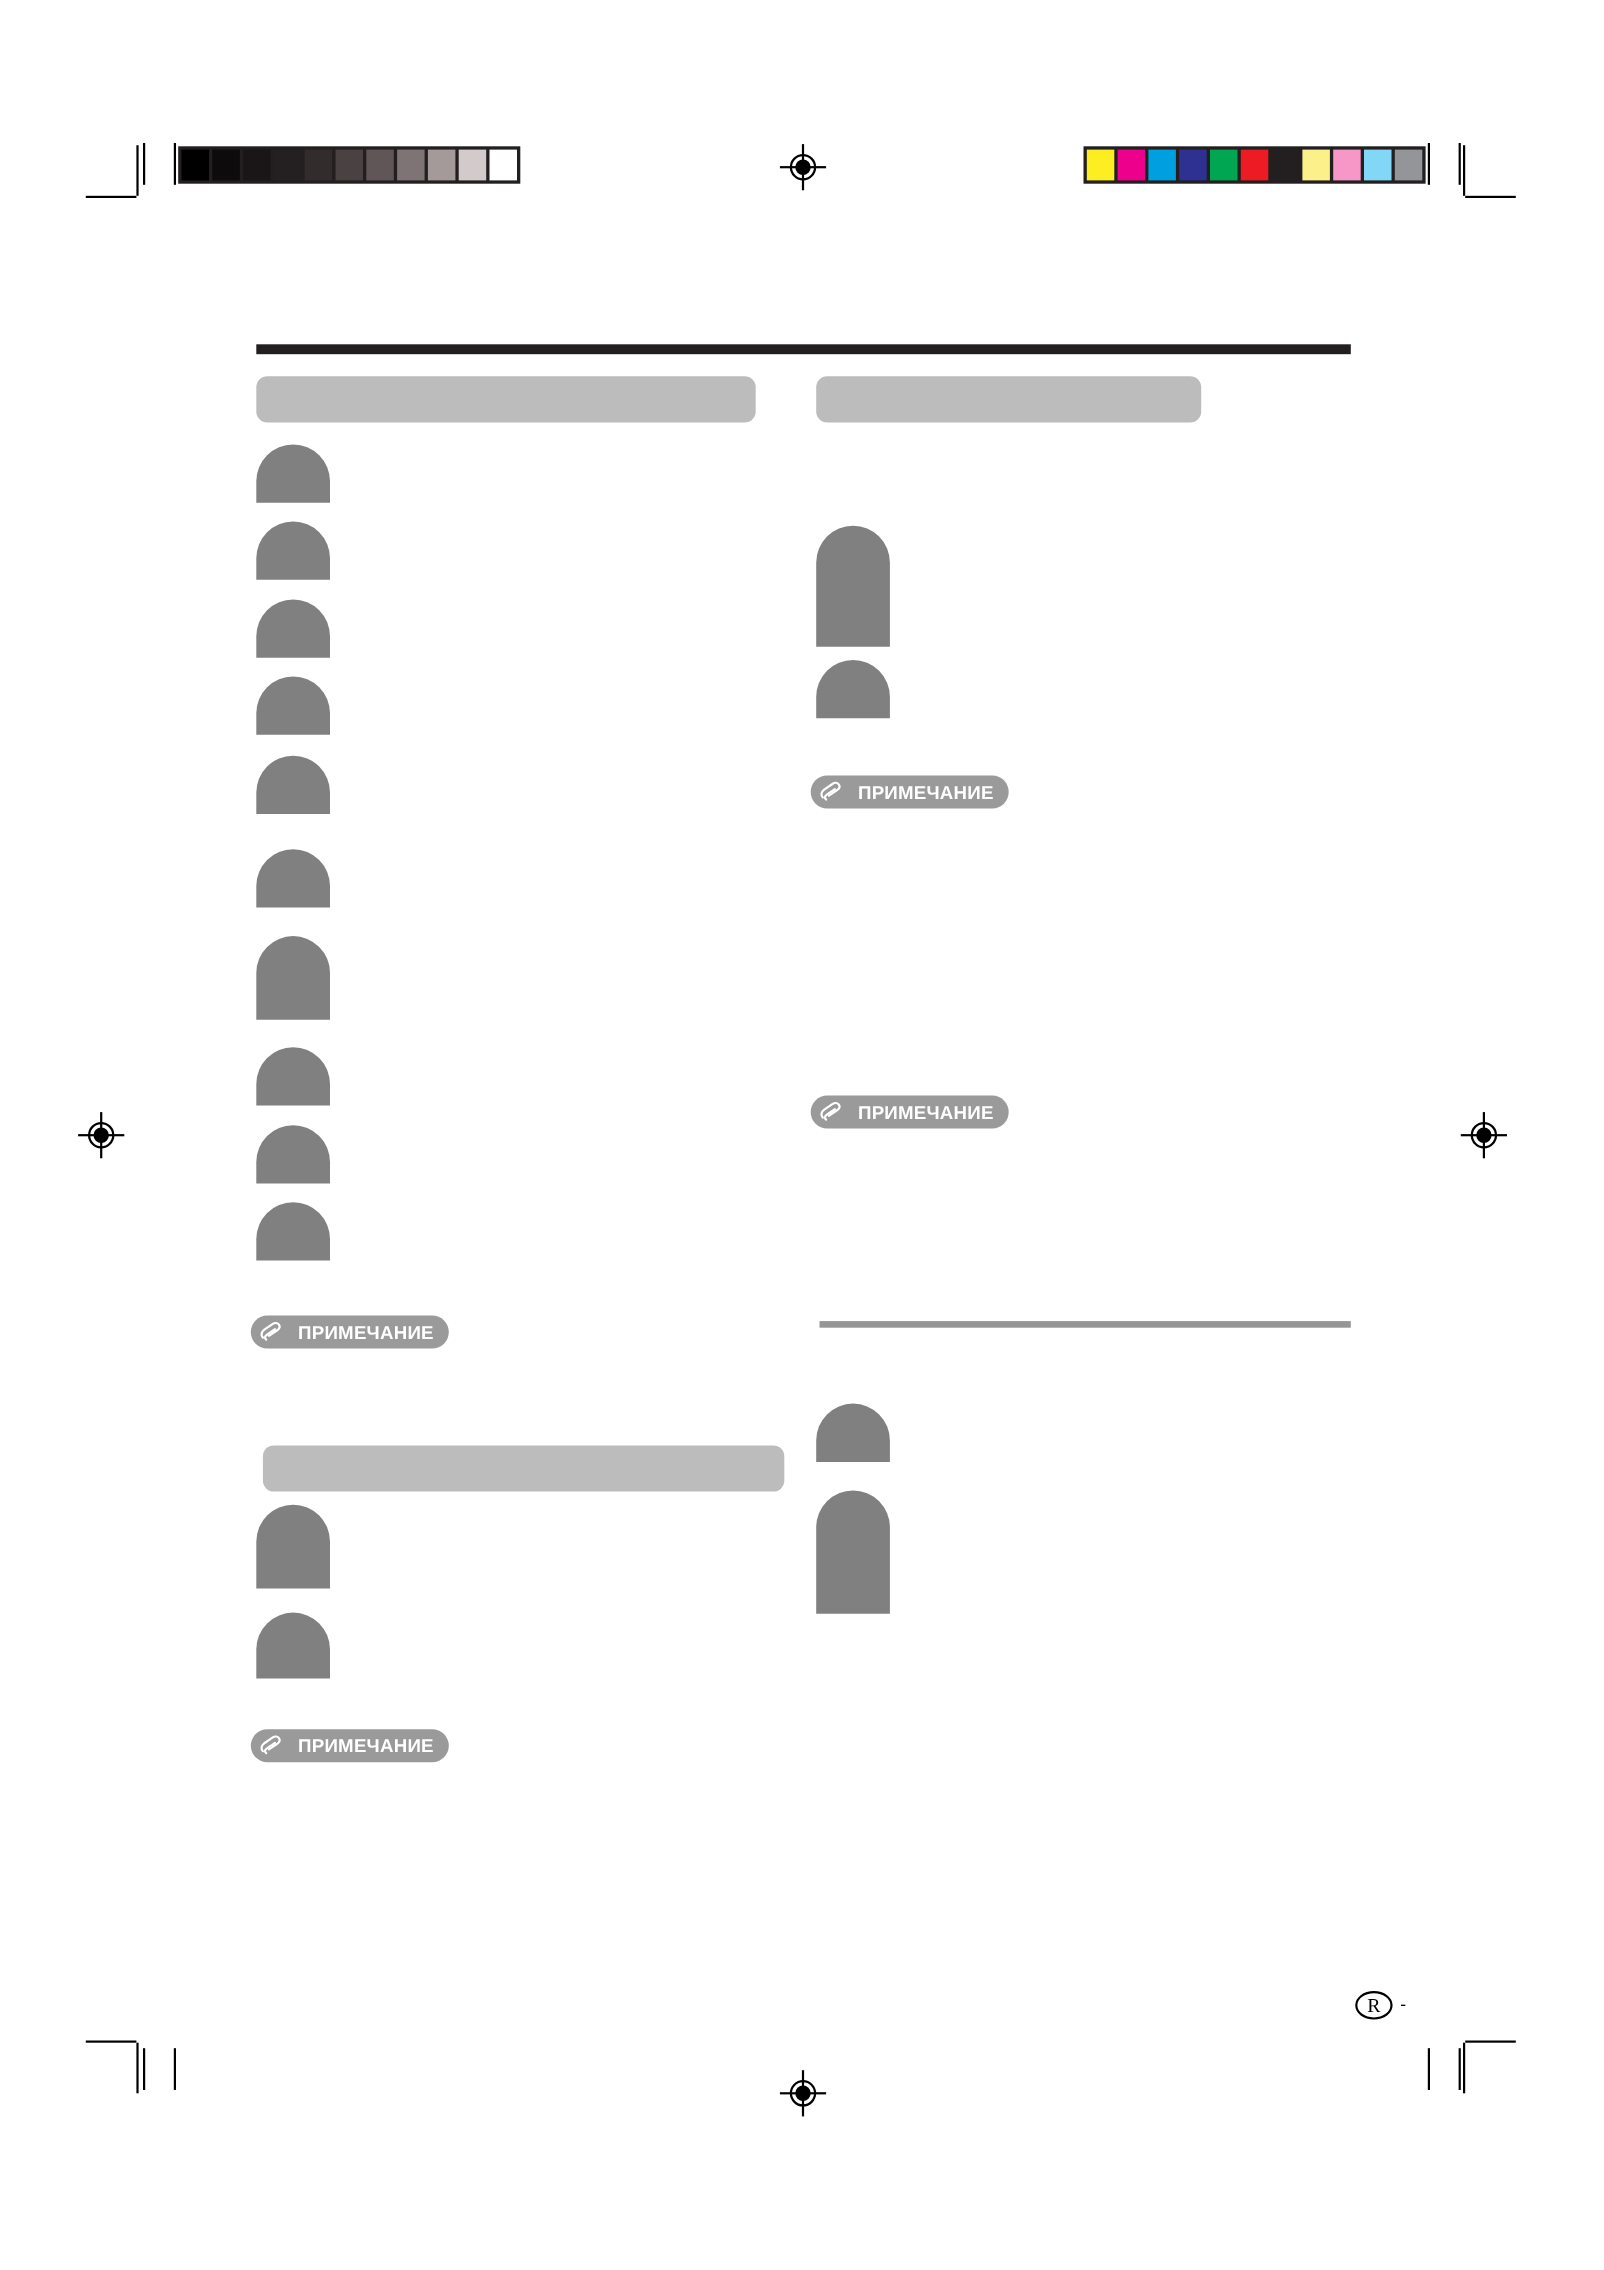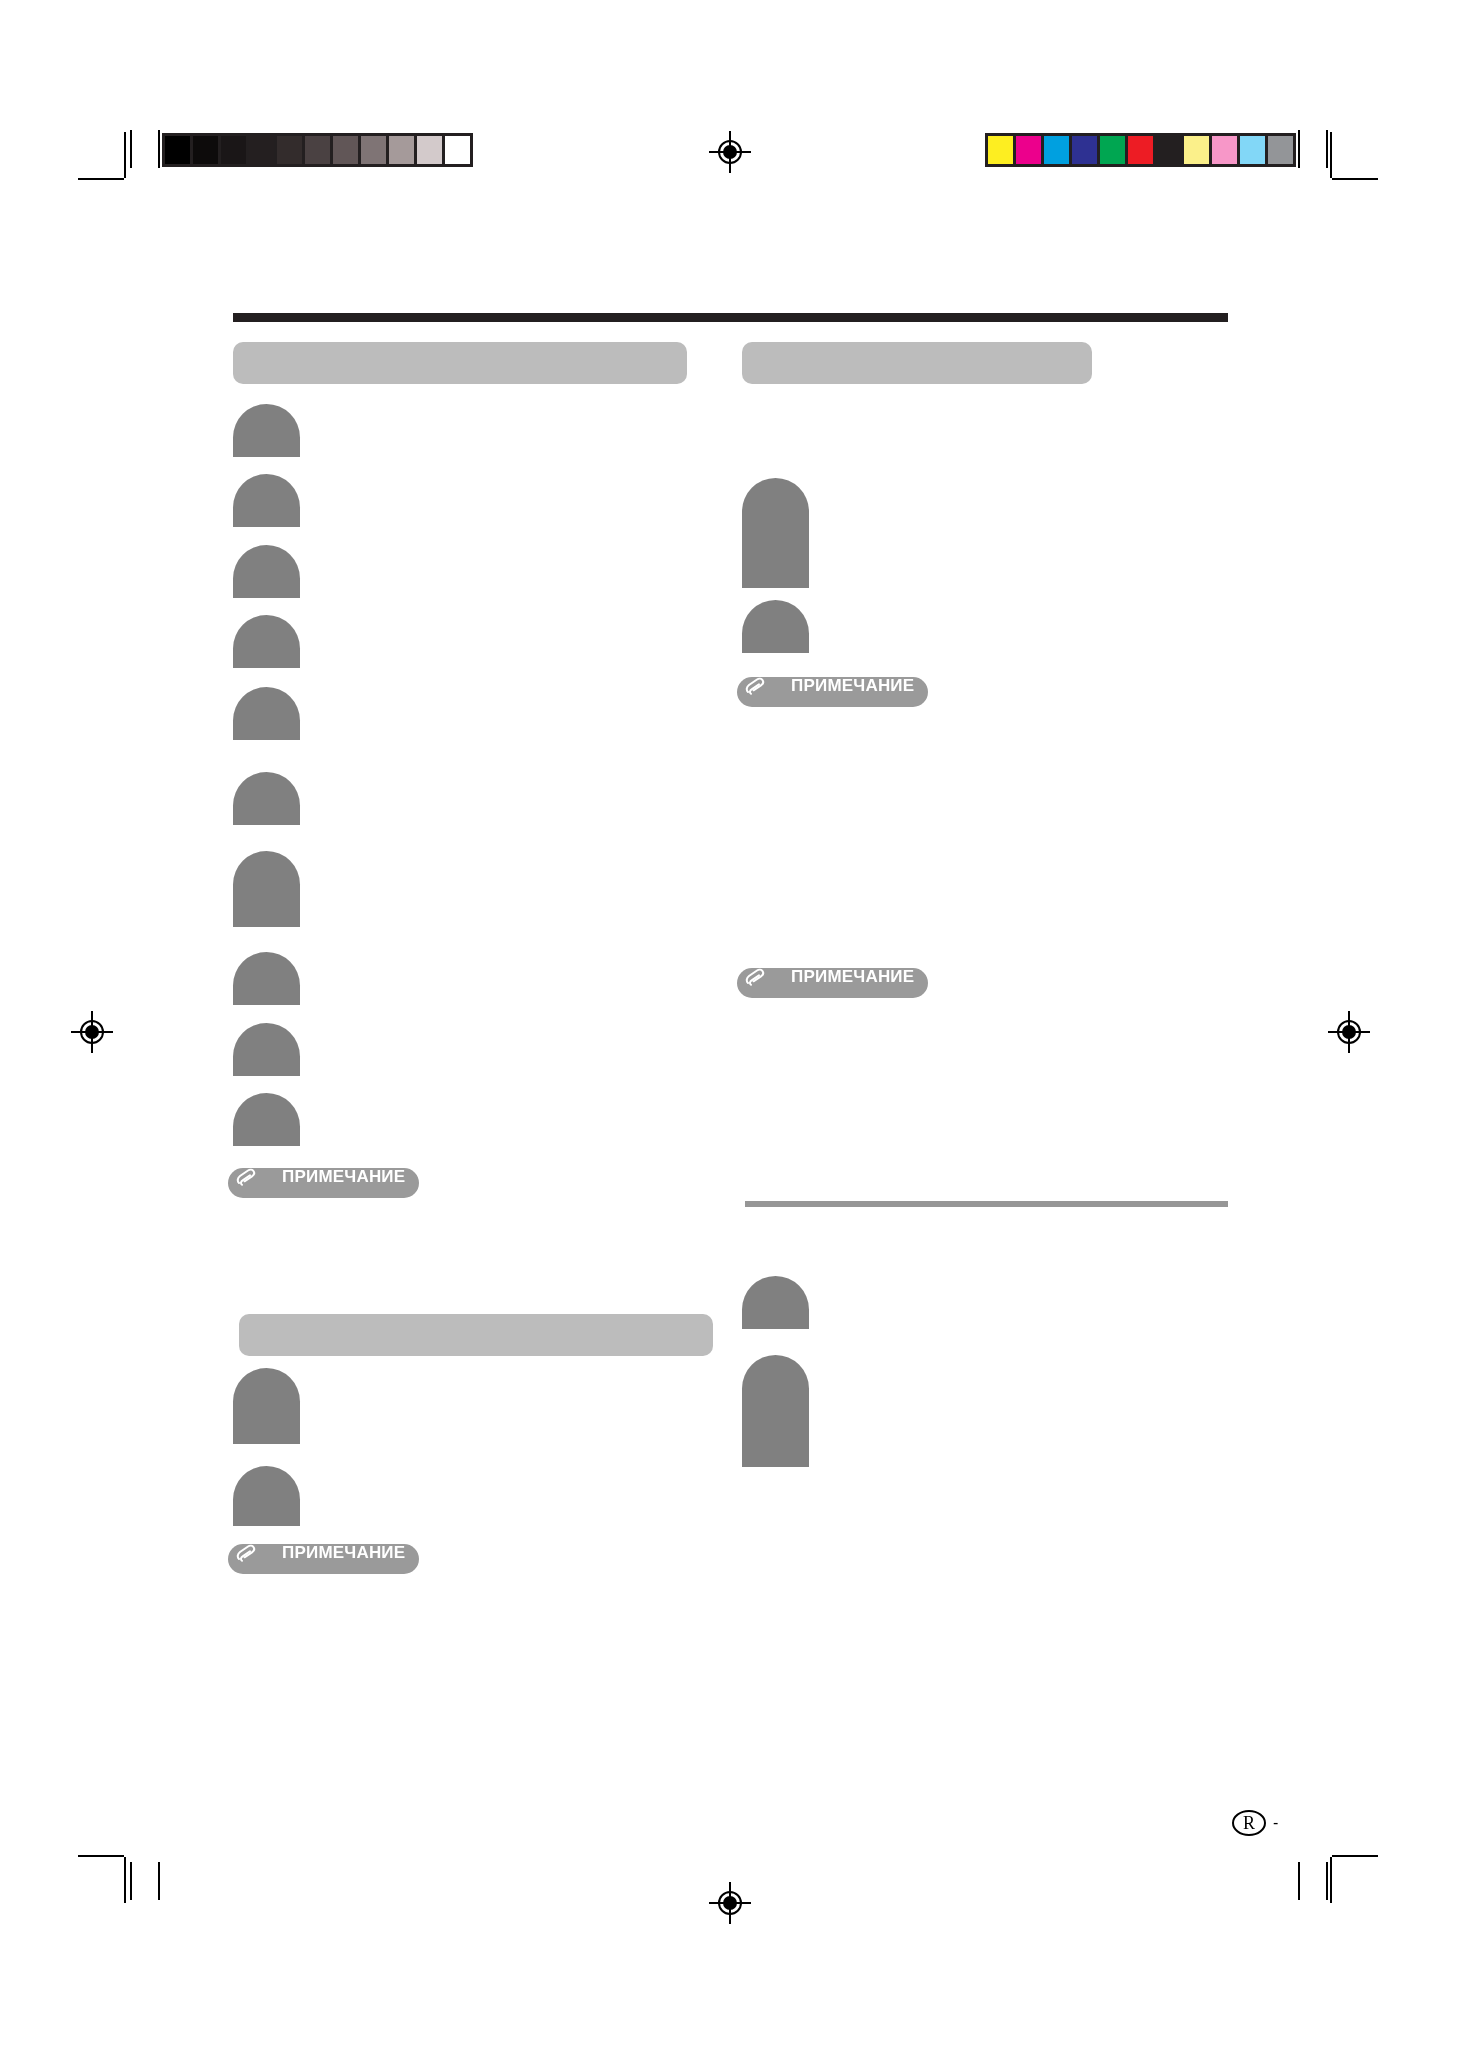--- a/index.html
+++ b/index.html
@@ -49,22 +49,22 @@
   }
   .sec-head {
     position:absolute; background:#bcbcbc; border-radius:10px;
   }
   .blk {
     position:absolute; background:#808080;
     border-top-left-radius:999px; border-top-right-radius:999px;
   }
   .note {
     position:absolute; height:30px; background:#9a9a9a;
-    border-radius:15px; display:flex; 
-    padding:0 14px 0 8px; gap:24px;
+    border-radius:15px; display:flex; align-items:center;
+    padding:0 14px 0 8px; gap:13px;margin-top:28px;
   }
   .note .lbl {
     color:#ffffff; font-size:17px; font-weight:bold;
     letter-spacing:0.2px; line-height:1; white-space:nowrap;
   }
   .note svg { display:block; }
 
   .rmark {
     position:absolute; display:flex; align-items:center; gap:7px;
   }

